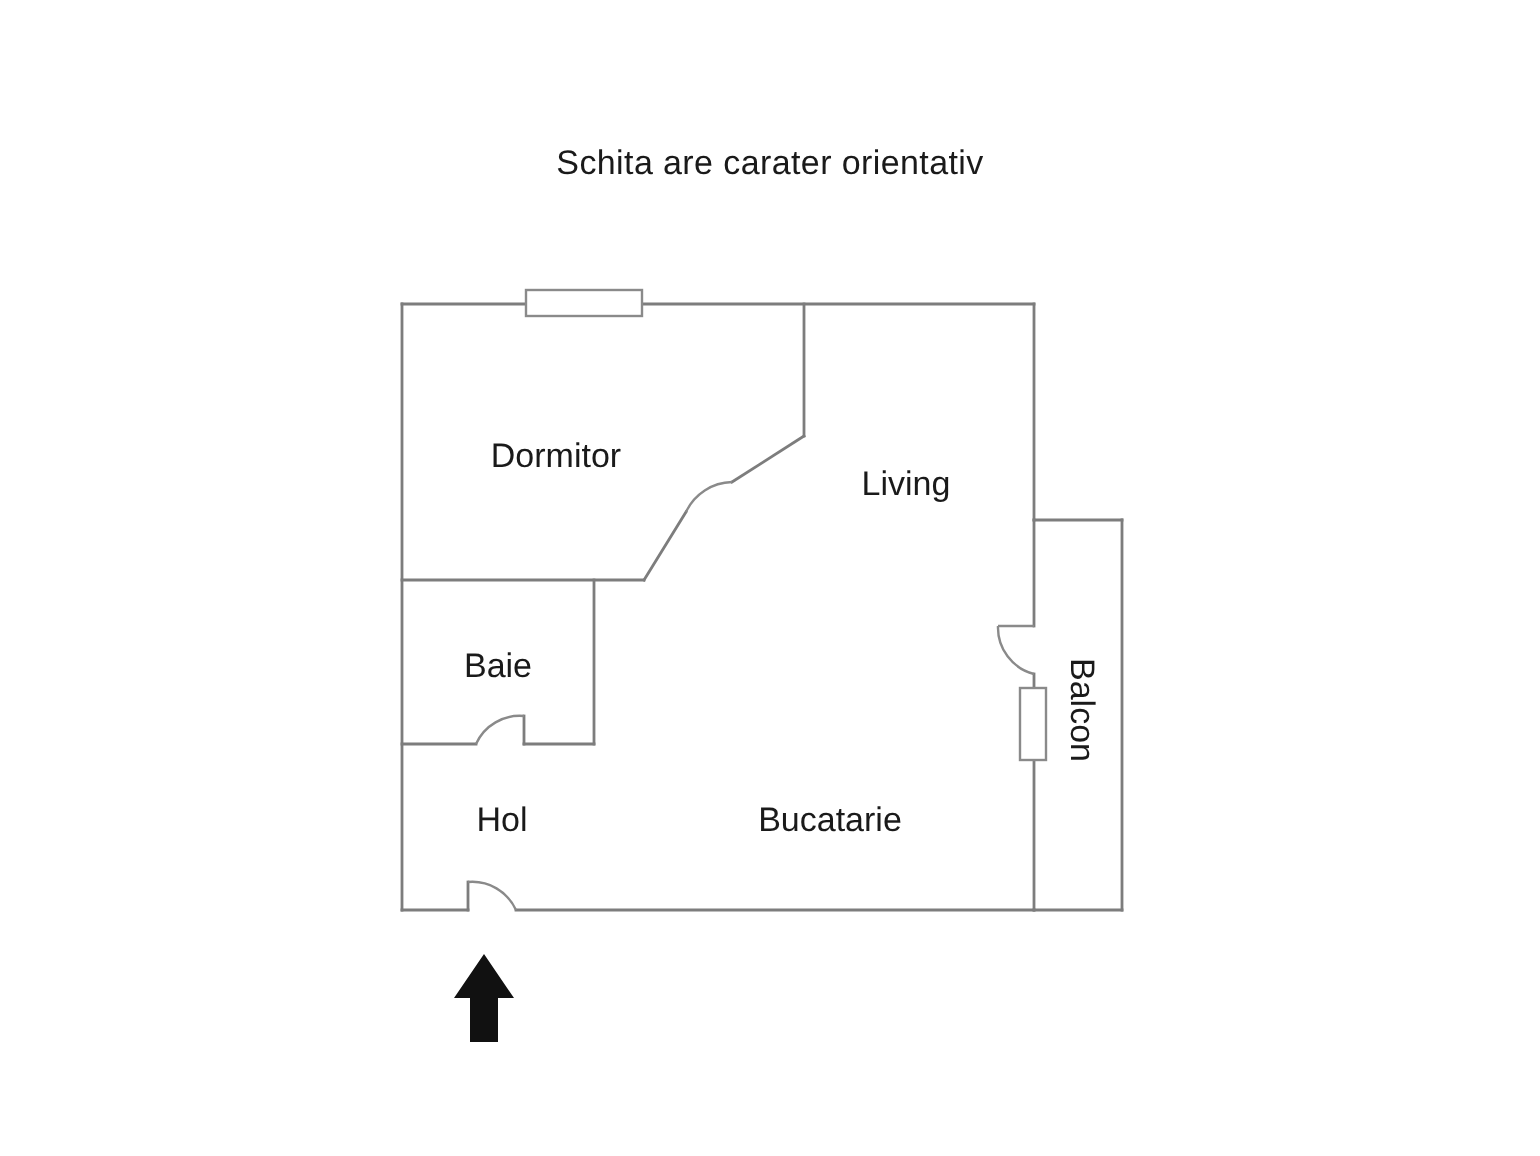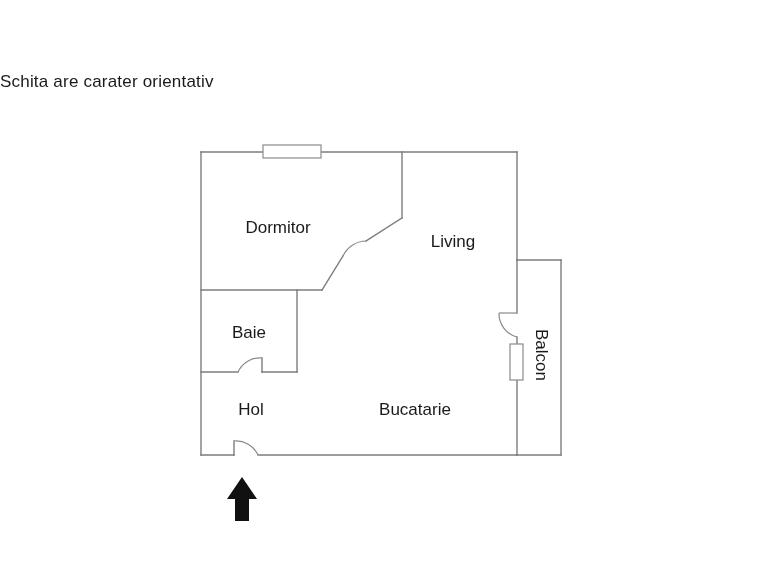--- a/index.html
+++ b/index.html
@@ -20,20 +20,21 @@
     left: 0;
     top: 0;
     width: 770px;
     height: 578px;
   }
   #plan-title {
     position: absolute;
     left: 0;
     top: 72px;
     width: 770px;
+    text-align: center;
     font-size: 17px;
     letter-spacing: 0.2px;
     color: #1a1a1a;
     user-select: none;
   }
   svg#plan-svg {
     position: absolute;
     left: 0;
     top: 0;
     width: 770px;

